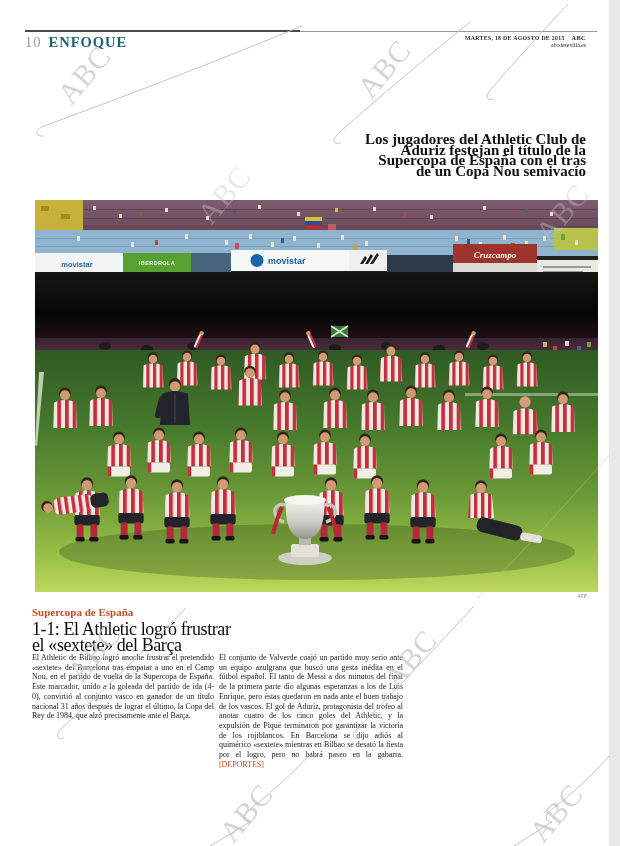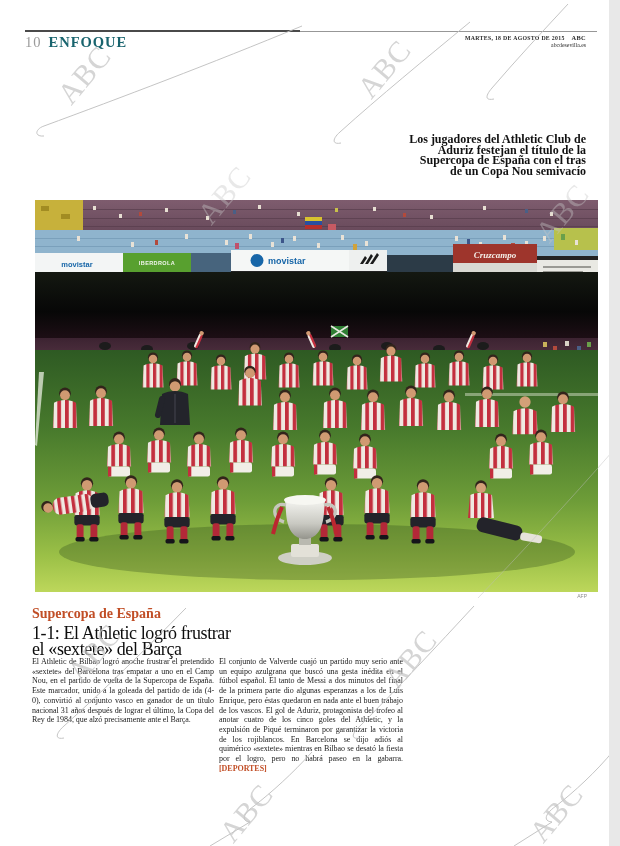--- a/index.html
+++ b/index.html
@@ -10,36 +10,36 @@
   .rule-right{position:absolute;left:300px;top:30.5px;width:297px;height:1px;background:#979797;}
   .folio{position:absolute;left:25px;top:34px;font-size:14.5px;letter-spacing:1px;}
   .folio .num{color:#9b9b9b;margin-right:7px;}
   .folio .sec{font-weight:bold;}
   .mast-right{position:absolute;right:23px;top:34px;text-align:right;color:#2b2b2b;line-height:7px;}
   .mast-right .l1{font-size:5.8px;font-weight:bold;letter-spacing:.3px;}
   .mast-right .brand{margin-left:7px;font-size:6.4px;}
   .mast-right .l2{font-size:5.8px;}
   
   .caption{position:absolute;right:23px;top:134px;text-align:right;font-weight:bold;
-           font-size:12px;line-height:10.6px;color:#111;}
+           font-size:15px;line-height:10.6px;color:#111;}
   
   .photo{position:absolute;left:35px;top:200px;width:563px;height:392px;background:#222;}
   .photo svg{display:block;}
   .credit{position:absolute;right:22px;top:593px;font-size:5px;color:#8d8d8d;
           font-family:"Liberation Sans",sans-serif;}
   
   .article{position:absolute;left:32px;top:606px;width:371px;}
-  .kicker{font-size:14px;font-weight:bold;margin:0 0 4px 0;}
+  .kicker{font-size:11px;font-weight:bold;margin:0 0 4px 0;}
   .headline{font-weight:normal;font-size:18px;line-height:15.5px;letter-spacing:-.4px;
             white-space:nowrap;color:#0d0d0d;}
   .cols{position:relative;}
   .colL{width:182px;}
   .colR{position:absolute;left:187px;top:0;width:184px;}
   .body{font-size:8px;line-height:9.7px;text-align:justify;color:#1c1c1c;letter-spacing:-.05px;}
-  .tag{font-weight:bold;margin-top:16px;}
+  .tag{font-weight:normal;margin-top:16px;}
   
   .t-movistar{font:bold 9px "Liberation Sans",sans-serif;}
   .t-movistar-s{font:bold 7.5px "Liberation Sans",sans-serif;}
   .t-iberdrola{font:bold 5.5px "Liberation Sans",sans-serif;fill:#f2f6ee;letter-spacing:.4px;}
   .t-cruzcampo{font:italic bold 9px "Liberation Serif",serif;fill:#f4efe8;}
   
   .wm{position:absolute;font-family:"Liberation Serif",serif;font-size:30px;color:#c7c7c7;
       transform:rotate(-50deg);letter-spacing:1px;opacity:.75;pointer-events:none;}
   .wm.faint{opacity:.4;}
   .wmlines{position:absolute;left:0;top:0;pointer-events:none;}

